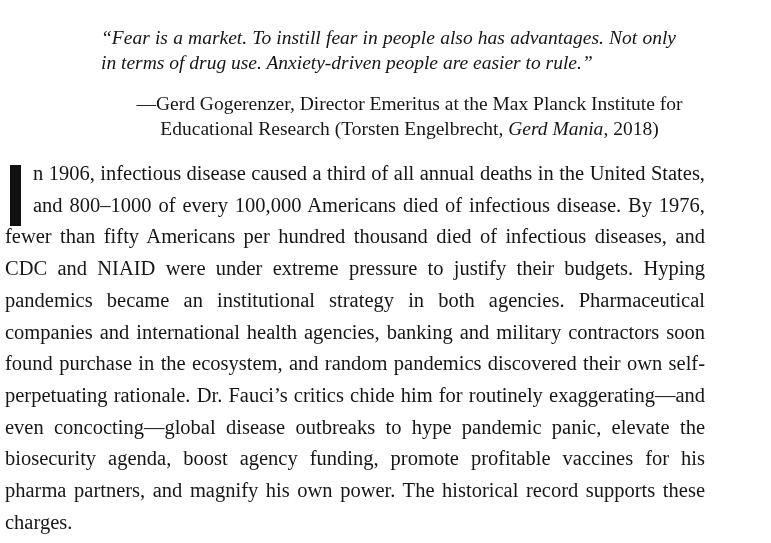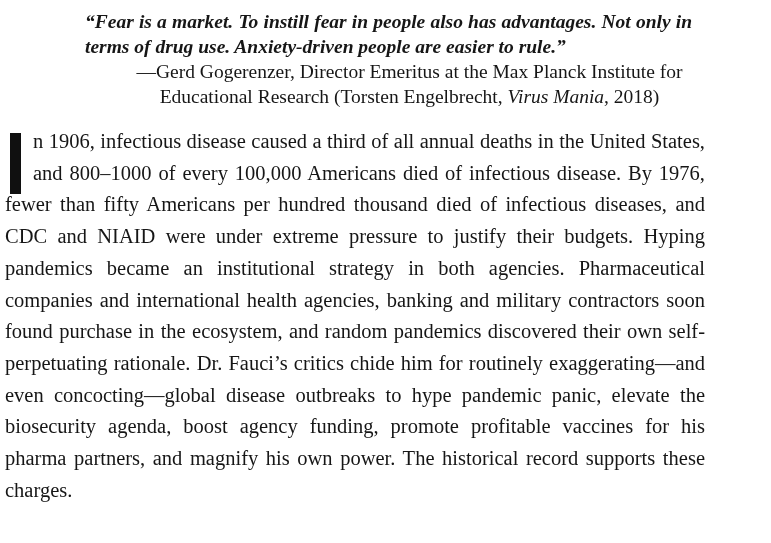--- a/index.html
+++ b/index.html
@@ -13,24 +13,23 @@
     color: #161616;
     box-sizing: border-box;
   }
   .epigraph {
     margin: 0 79px 0 85px;      
     padding-top: 9px;
     font-size: 19.5px;
     line-height: 25px;
   }
   .epigraph-quote {
-    margin: 0;
+    margin: 16px;
     font-style: italic;
     text-align: justify;
-    font-weight: bold;
   }
   .epigraph-attribution {
     margin: 0 0 0 42px;          
     text-align: center;
     font-style: normal;
   }
   .book-title { font-style: italic; }
   .body-para {
     position: relative;
     margin: 17px 66px 0 5px;     
@@ -58,21 +57,21 @@
   }
 </style>
 </head>
 <body>
 
 <div class="page">
 
   <div class="epigraph">
     <p class="epigraph-quote">“Fear is a market. To instill fear in people also has advantages. Not only in terms of drug use. Anxiety-driven people are easier to rule.”</p>
     <p class="epigraph-attribution">
-      <span>—Gerd Gogerenzer, Director Emeritus at the Max Planck Institute for Educational Research (Torsten Engelbrecht, </span><span class="book-title">Virus Mania</span><span>, 2018)</span>
+      <span>—Gerd Gogerenzer, Director Emeritus at the Max Planck Institute for Educational Research (Torsten Engelbrecht, </span><span class="book-title">Gerd Mania</span><span>, 2018)</span>
     </p>
   </div>
 
   <div class="body-para">
     <span class="drop-cap-spacer"></span>
     <span class="drop-cap-bar">I</span><span>n 1906, infectious disease caused a third of all annual deaths in the United States, and 800–1000 of every 100,000 Americans died of infectious disease. By 1976, fewer than fifty Americans per hundred thousand died of infectious diseases, and CDC and NIAID were under extreme pressure to justify their budgets. Hyping pandemics became an institutional strategy in both agencies. Pharmaceutical companies and international health agencies, banking and military contractors soon found purchase in the ecosystem, and random pandemics discovered their own self-perpetuating rationale. Dr. Fauci’s critics chide him for routinely exaggerating—and even concocting—global disease outbreaks to hype pandemic panic, elevate the biosecurity agenda, boost agency funding, promote profitable vaccines for his pharma partners, and magnify his own power. The historical record supports these charges.</span>
   </div>
 
 </div>
 

